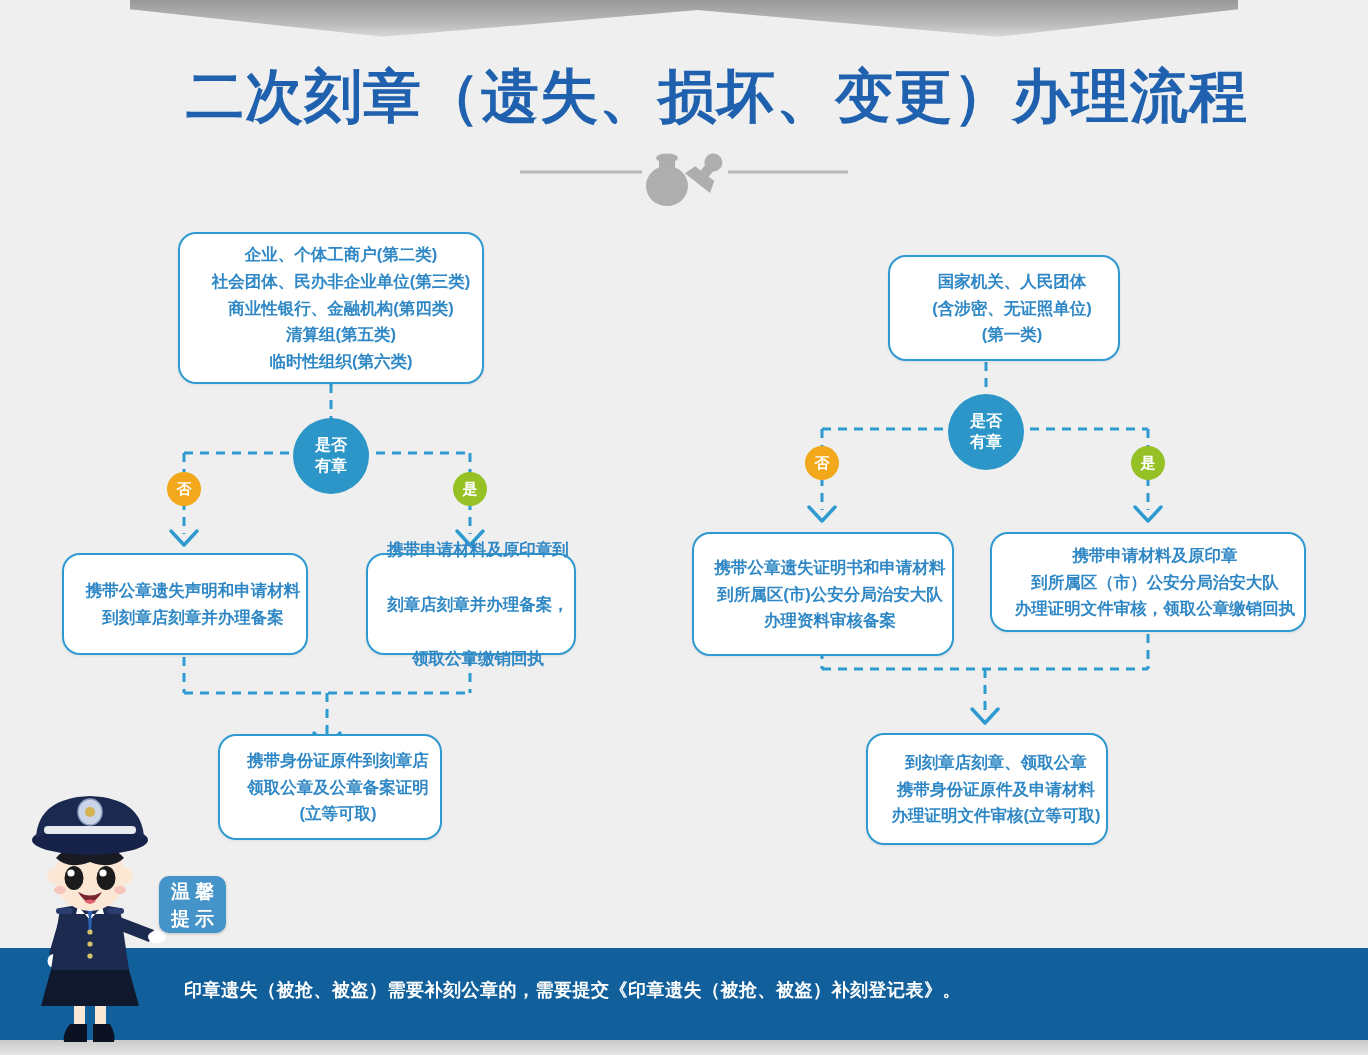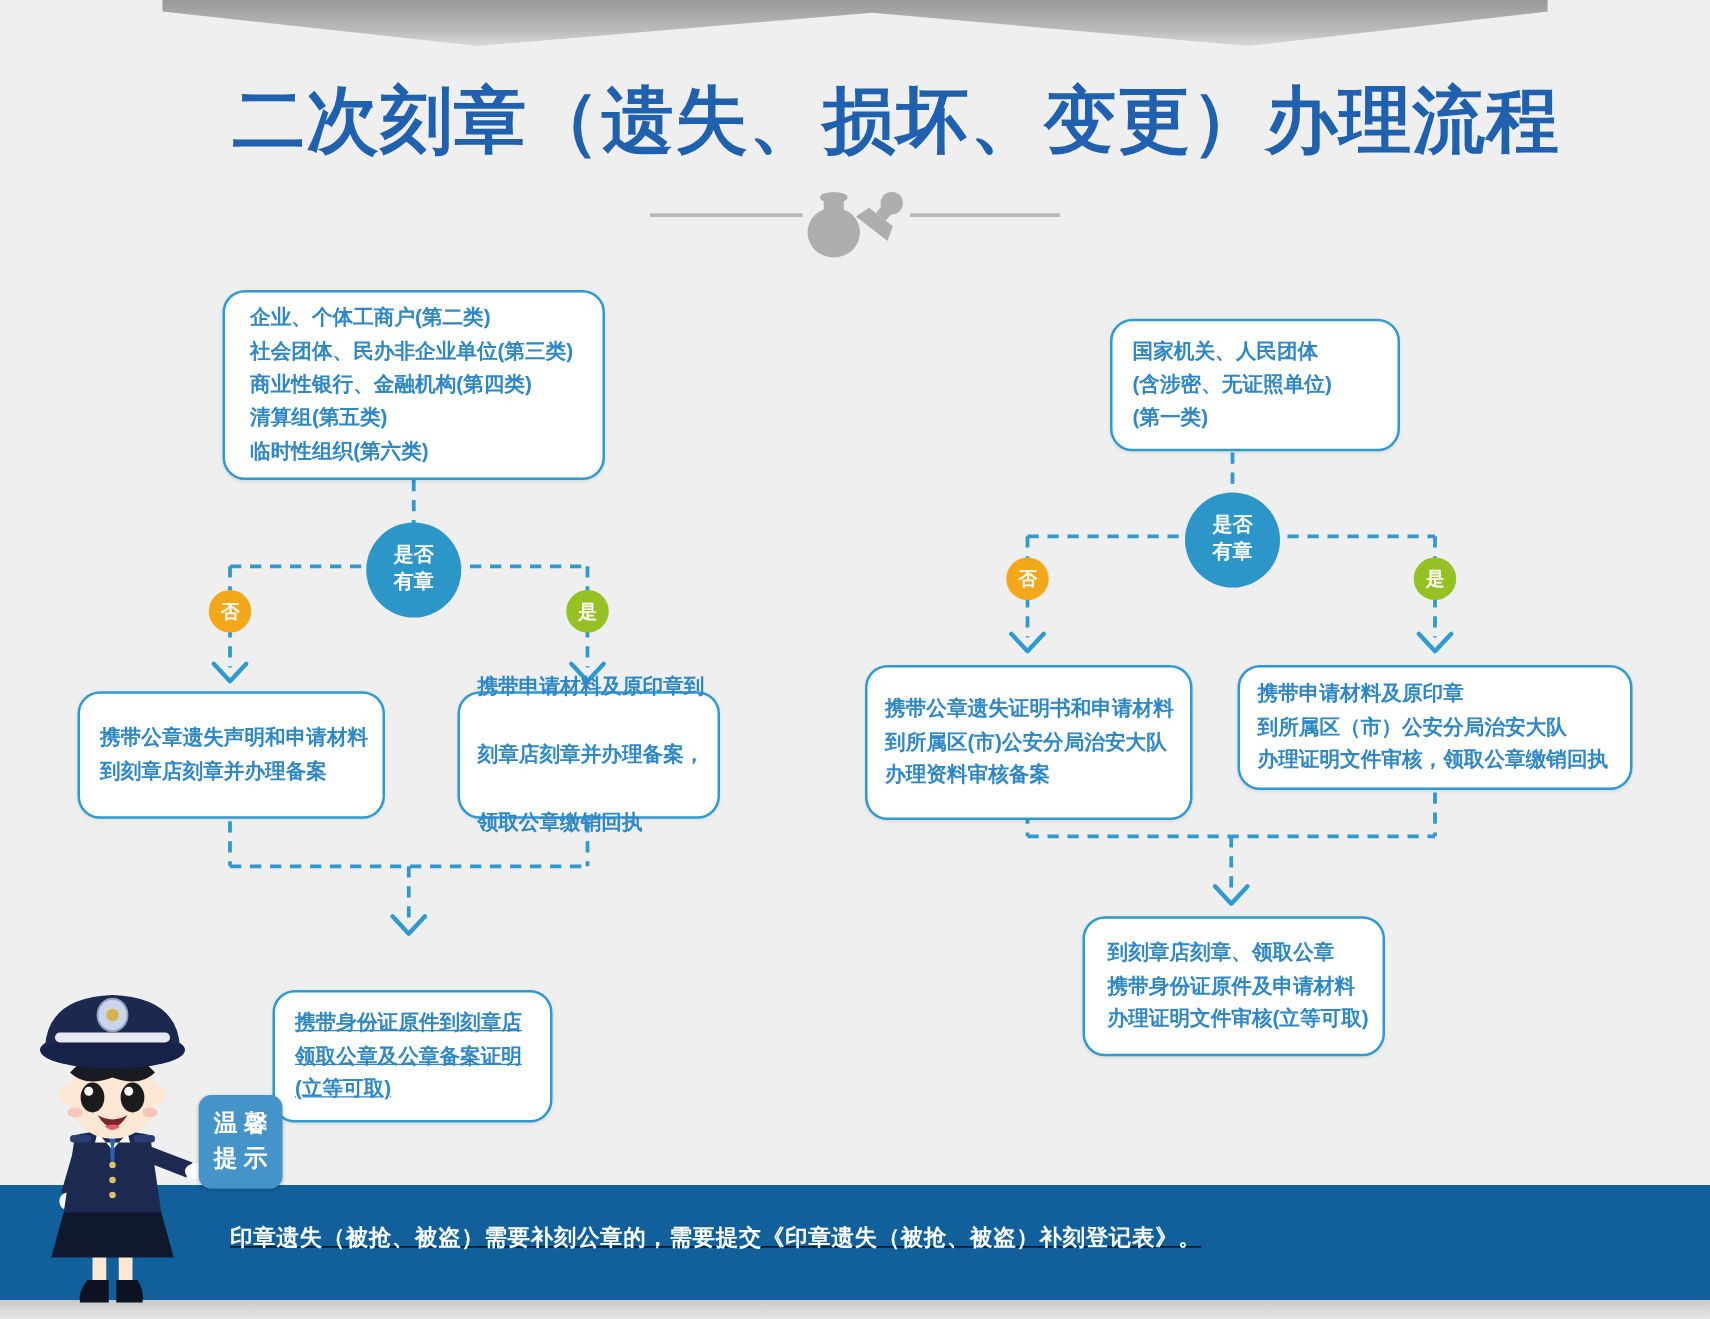--- a/index.html
+++ b/index.html
@@ -23,37 +23,37 @@
   svg.layer{position:absolute;left:0;top:0;z-index:1;}
   .dash{fill:none;stroke:var(--box_border);stroke-width:3;stroke-dasharray:9 7;}
   .chev{fill:none;stroke:var(--box_border);stroke-width:3.5;stroke-linecap:round;stroke-linejoin:round;}
   .deco{fill:#aeaeae;}
   .deco-line{stroke:#b9b9b9;stroke-width:3;}
 
   .fbox{position:absolute;z-index:2;background:#fff;border:2px solid var(--box_border);
     border-radius:18px;display:flex;flex-direction:column;justify-content:center;
     color:var(--box_text);font-weight:bold;font-size:16.5px;line-height:1.62;
     box-shadow:0 1px 3px rgba(0,0,0,0.08);}
-  .fbox span{white-space:nowrap;display:block;}
+  .fbox span{white-space:nowrap;display:block;text-align:center;}
 
   .decision{position:absolute;z-index:3;width:76px;height:76px;border-radius:50%;
     background:var(--decision_fill);color:#fff;font-weight:bold;font-size:16px;line-height:1.3;
     display:flex;flex-direction:column;align-items:center;justify-content:center;text-align:center;}
   .mini{position:absolute;z-index:3;width:34px;height:34px;border-radius:50%;color:#fff;
     font-weight:bold;font-size:15px;display:flex;align-items:center;justify-content:center;}
   .mini.no{background:var(--no_fill);}
   .mini.yes{background:var(--yes_fill);}
 
-  .tip-badge{position:absolute;left:159px;top:876px;width:67px;height:75px;z-index:6;
+  .tip-badge{position:absolute;left:159px;top:876px;width:67px;height:57px;z-index:6;
     background:#4493c9;border-radius:10px;color:#fff;font-weight:bold;font-size:19px;
-    display:flex;flex-direction:column;align-items:center;justify-content:center;line-height:1.45;
+    display:flex;flex-direction:column;align-items:center;justify-content:flex-end;line-height:1.45;
     letter-spacing:5px;text-indent:5px;box-shadow:0 1px 3px rgba(0,0,0,.2);}
 
   .footer-bar{position:absolute;left:0;top:948px;width:1368px;height:92px;z-index:4;
-    background:var(--footer_bar);text-decoration:underline;}
+    background:var(--footer_bar);}
   .footer-bar p{padding:30px 0 0 184px;color:#fff;font-size:18px;font-weight:bold;letter-spacing:.5px;}
   .bottom-strip{position:absolute;left:0;top:1040px;width:1368px;height:15px;z-index:4;
     background:linear-gradient(#c9c9c9,#e6e6e6);}
 
   .mascot{position:absolute;left:12px;top:782px;z-index:6;}
 </style>
 </head>
 <body>
 
 <div class="stage">
@@ -123,21 +123,21 @@
     <span>携带公章遗失声明和申请材料</span>
     <span>到刻章店刻章并办理备案</span>
   </div>
 
   <div class="fbox" style="left:366px;top:553px;width:210px;height:102px;padding-left:14px;gap:28px;">
     <span>携带申请材料及原印章到</span>
     <span>刻章店刻章并办理备案，</span>
     <span>领取公章缴销回执</span>
   </div>
 
-  <div class="fbox" style="left:218px;top:792px;width:224px;height:106px;padding-left:16px;text-decoration:underline;">
+  <div class="fbox" style="left:218px;top:734px;width:224px;height:106px;padding-left:16px;">
     <span>携带身份证原件到刻章店</span>
     <span>领取公章及公章备案证明</span>
     <span>(立等可取)</span>
   </div>
 
   <div class="fbox" style="left:888px;top:255px;width:232px;height:106px;padding-left:16px;">
     <span>国家机关、人民团体</span>
     <span>(含涉密、无证照单位)</span>
     <span>(第一类)</span>
   </div>

